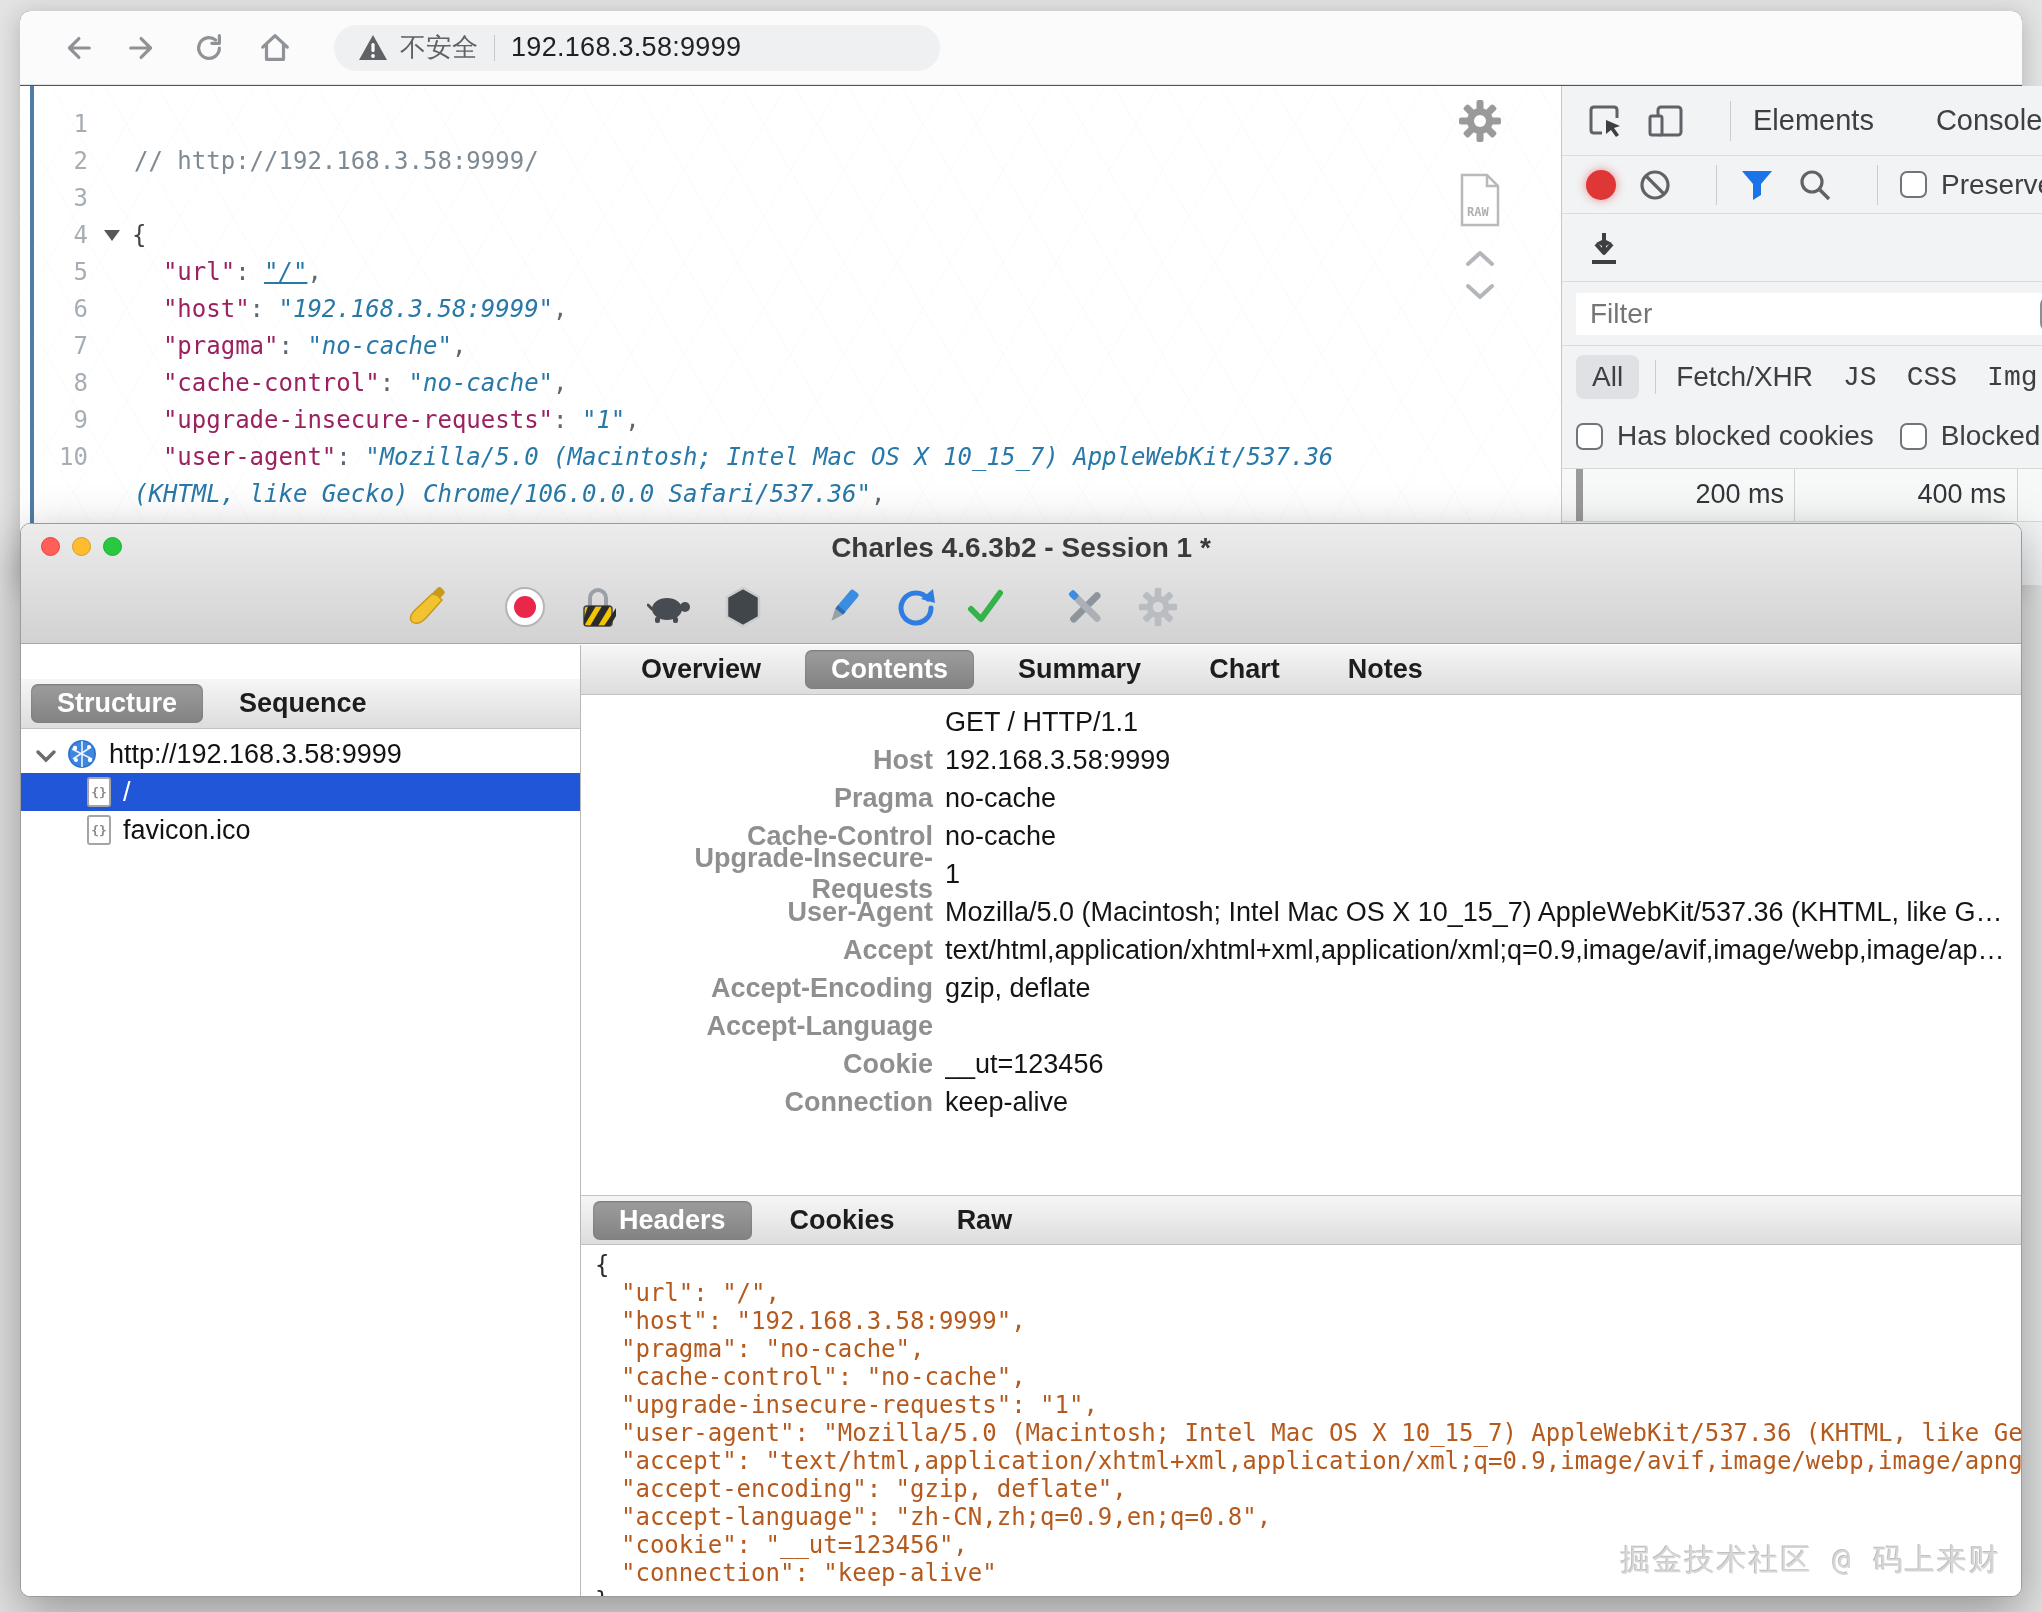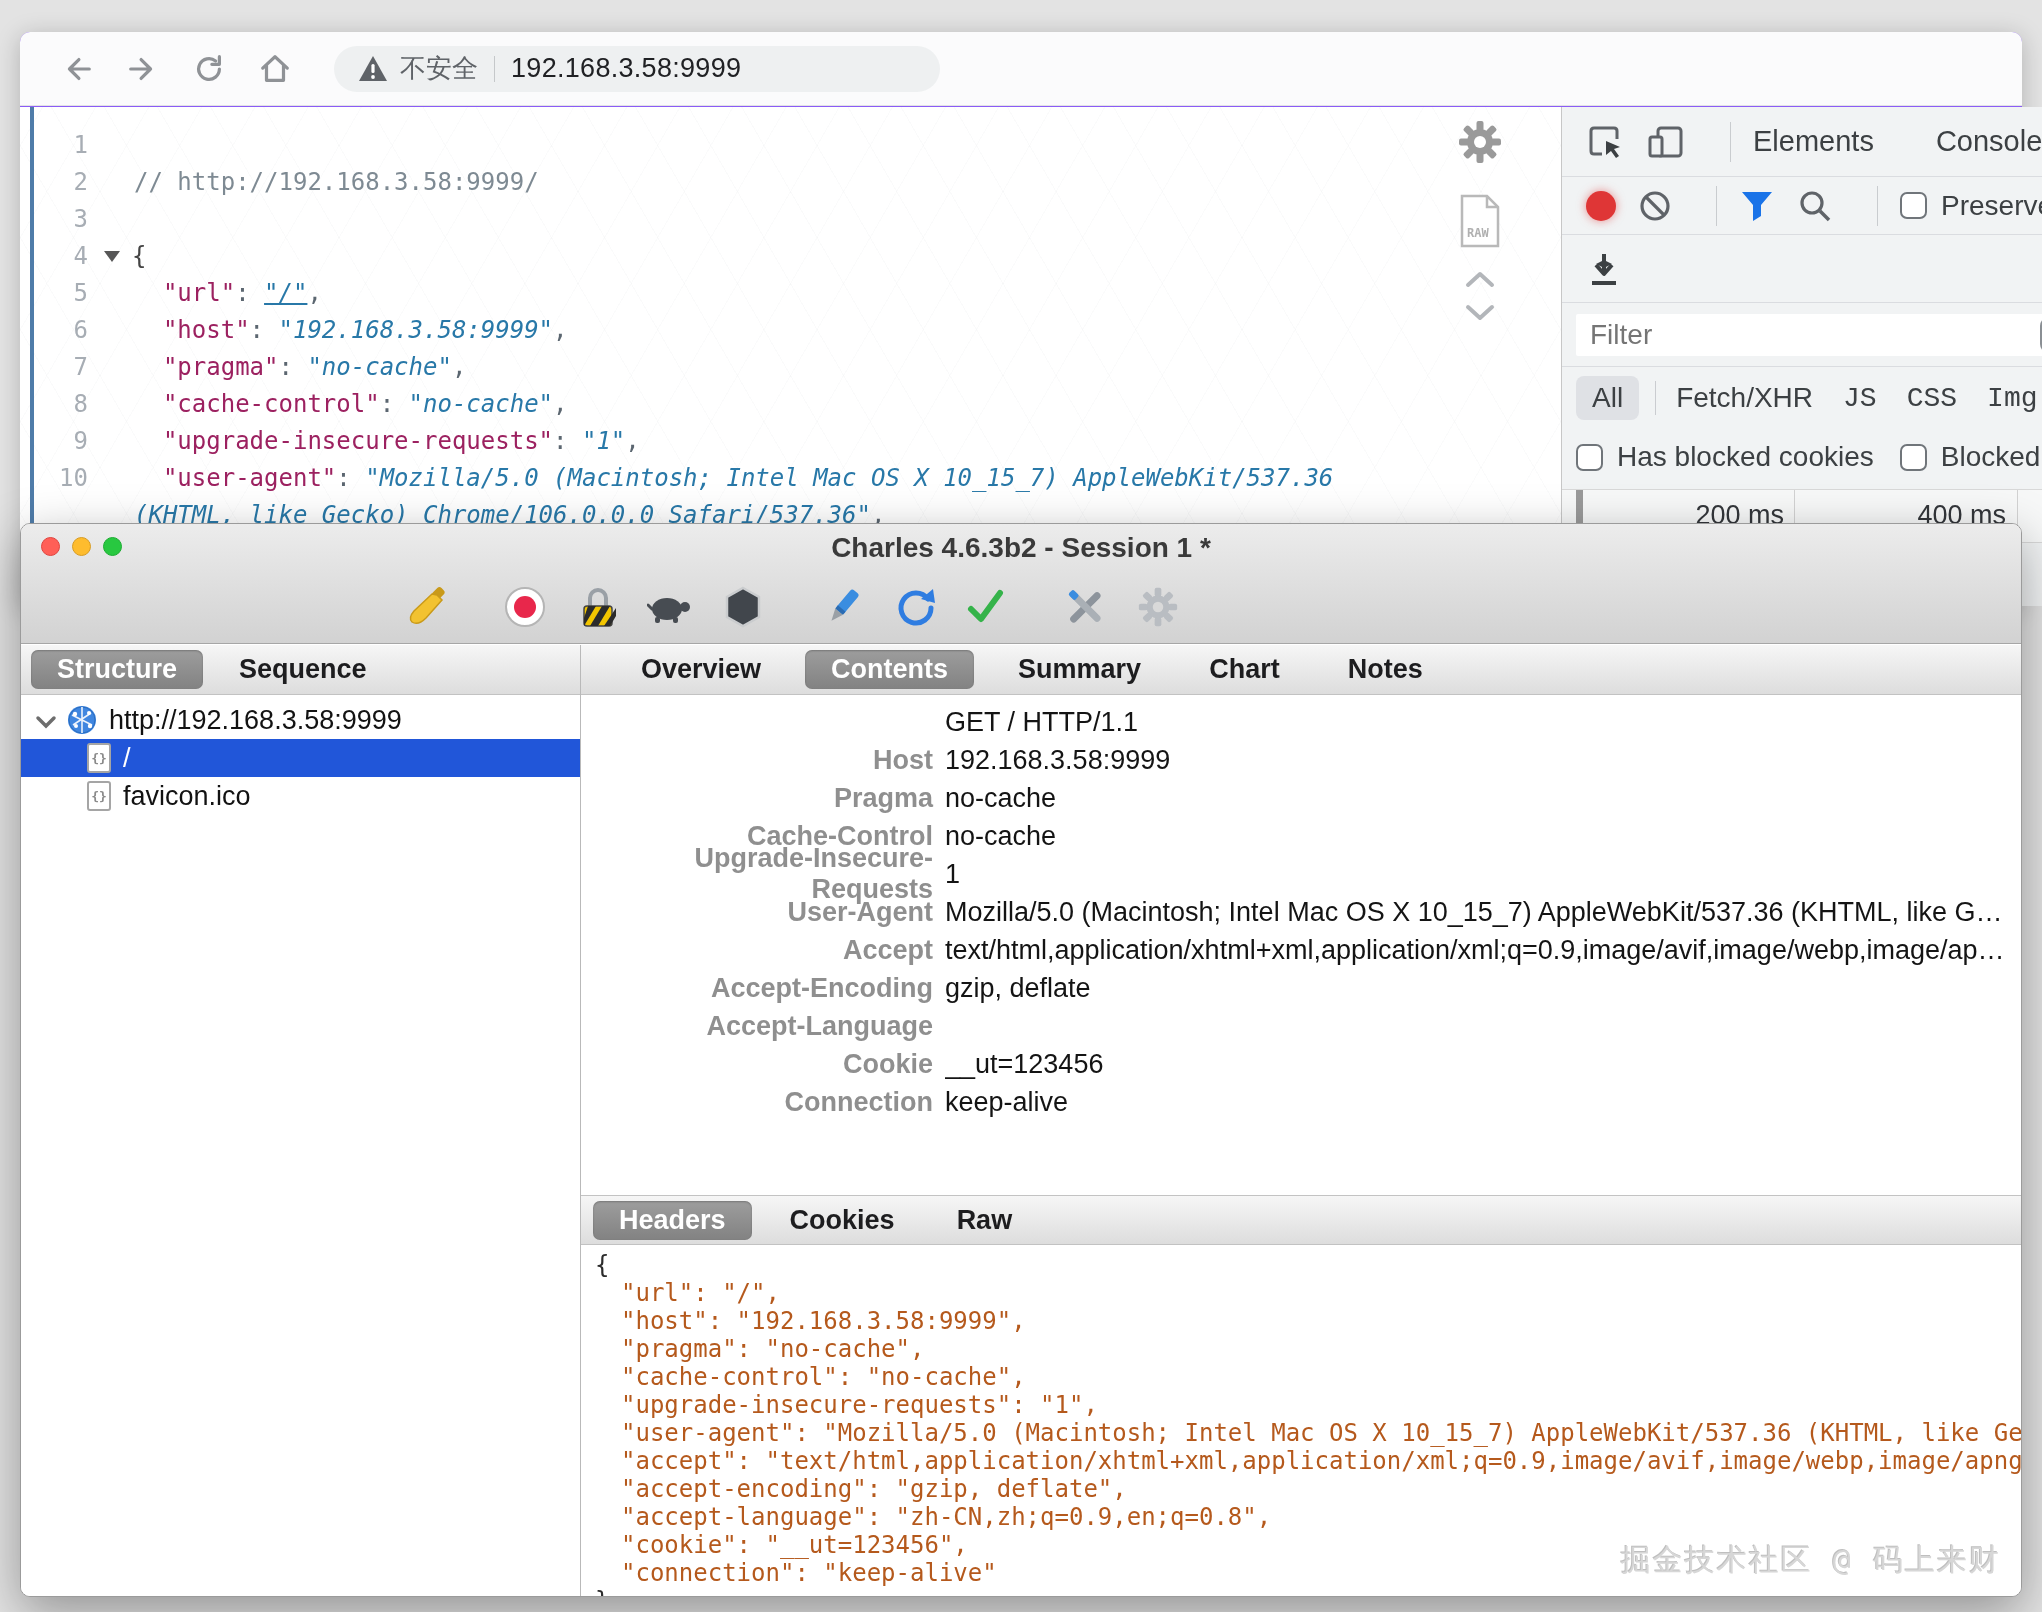--- a/index.html
+++ b/index.html
@@ -2,21 +2,21 @@
 <html style="--selection_blue: #2156d9; --devtools_blue: #1a73e8; --record_red: #df3636; --json_key: #9c2160; --json_value: #2878a8; --json_comment: #7e8a93; --raw_orange: #b5591c; --check_green: #35b34a;"><head>
 <meta charset="utf-8">
 <style>
   html,body{margin:0;padding:0;background:#e3e3e3;overflow:hidden;}
   *{box-sizing:border-box;}
   #canvas{position:relative;width:2042px;height:1612px;background:#e3e3e3;overflow:hidden;
           font-family:"Liberation Sans",sans-serif;color:#222;}
   .abs{position:absolute;}
 
   
-  #browser{left:20px;top:32px;width:2002px;height:574px;background:#8b5cf6;
+  #browser{left:20px;top:11px;width:2002px;height:574px;background:#0f766e;
            border-radius:10px 10px 0 0;box-shadow:0 4px 24px rgba(0,0,0,.22);}
   #btoolbar{left:0;top:0;right:0;height:74px;background:#fbfbfc;border-bottom:1px solid #e2e3e5;
             border-radius:10px 10px 0 0;display:flex;align-items:center;padding-left:38px;}
   .navbtn{width:38px;height:38px;margin-right:28px;display:flex;align-items:center;justify-content:center;}
   .navbtn svg{stroke:#8f9296;stroke-width:3.4;fill:none;stroke-linecap:round;stroke-linejoin:round;}
   #urlpill{margin-left:12px;width:606px;height:46px;border-radius:23px;background:#eef0f1;
            display:flex;align-items:center;padding:0 24px;}
   #warn-tri{width:30px;height:27px;margin-right:12px;}
   .warn-label{font-size:26px;color:#5f6368;margin-right:16px;}
   .pill-div{width:1px;height:26px;background:#c5c8ca;margin-right:16px;}
@@ -87,21 +87,21 @@
   #ctitle{left:0;right:0;top:8px;text-align:center;font-size:28px;font-weight:700;color:#3a3a3a;}
   .tbi{position:absolute;top:60px;width:46px;height:46px;display:flex;align-items:center;justify-content:center;}
 
   #cmain{left:0;top:121px;right:0;bottom:0;display:flex;}
   #lpanel{width:560px;flex:none;border-right:1px solid #b9b9b9;background:#fff;display:flex;flex-direction:column;}
   .ctabbar{height:50px;flex:none;background:linear-gradient(#f6f6f6,#dddddd);border-bottom:1px solid #c2c2c2;
            display:flex;align-items:center;}
   .cpill{background:linear-gradient(#9d9d9d,#828282);color:#fff;border-radius:7px;padding:4px 26px;
          font-size:27px;font-weight:700;box-shadow:inset 0 1px 2px rgba(0,0,0,.25);white-space:nowrap;}
   .ctab{color:#1d1d1f;font-size:27px;font-weight:600;padding:4px 24px;white-space:nowrap;}
-  #ltabs{padding-left:10px;gap:12px;}
+  #ltabs{padding-left:10px;gap:12px;margin-top:34px;}
   #tree{padding-top:6px;font-size:27px;}
   .trow{height:38px;display:flex;align-items:center;color:#121212;}
   .trow.sel{background:var(--selection_blue);color:#fff;}
   .tchev{margin:0 10px 0 14px;}
   .tchev svg{stroke:#6d6d6d;stroke-width:3.5;fill:none;stroke-linecap:round;}
   .doc-icon{width:24px;height:30px;background:#fff;border:2px solid #a5a5a5;border-radius:3px;margin:0 12px 0 66px;
             display:flex;align-items:center;justify-content:center;font:700 13px "DejaVu Sans Mono",monospace;color:#8a8a8a;flex:none;}
   .globe{margin-right:12px;flex:none;}
 
   #rpanel{flex:1;display:flex;flex-direction:column;overflow:hidden;background:#fff;}

